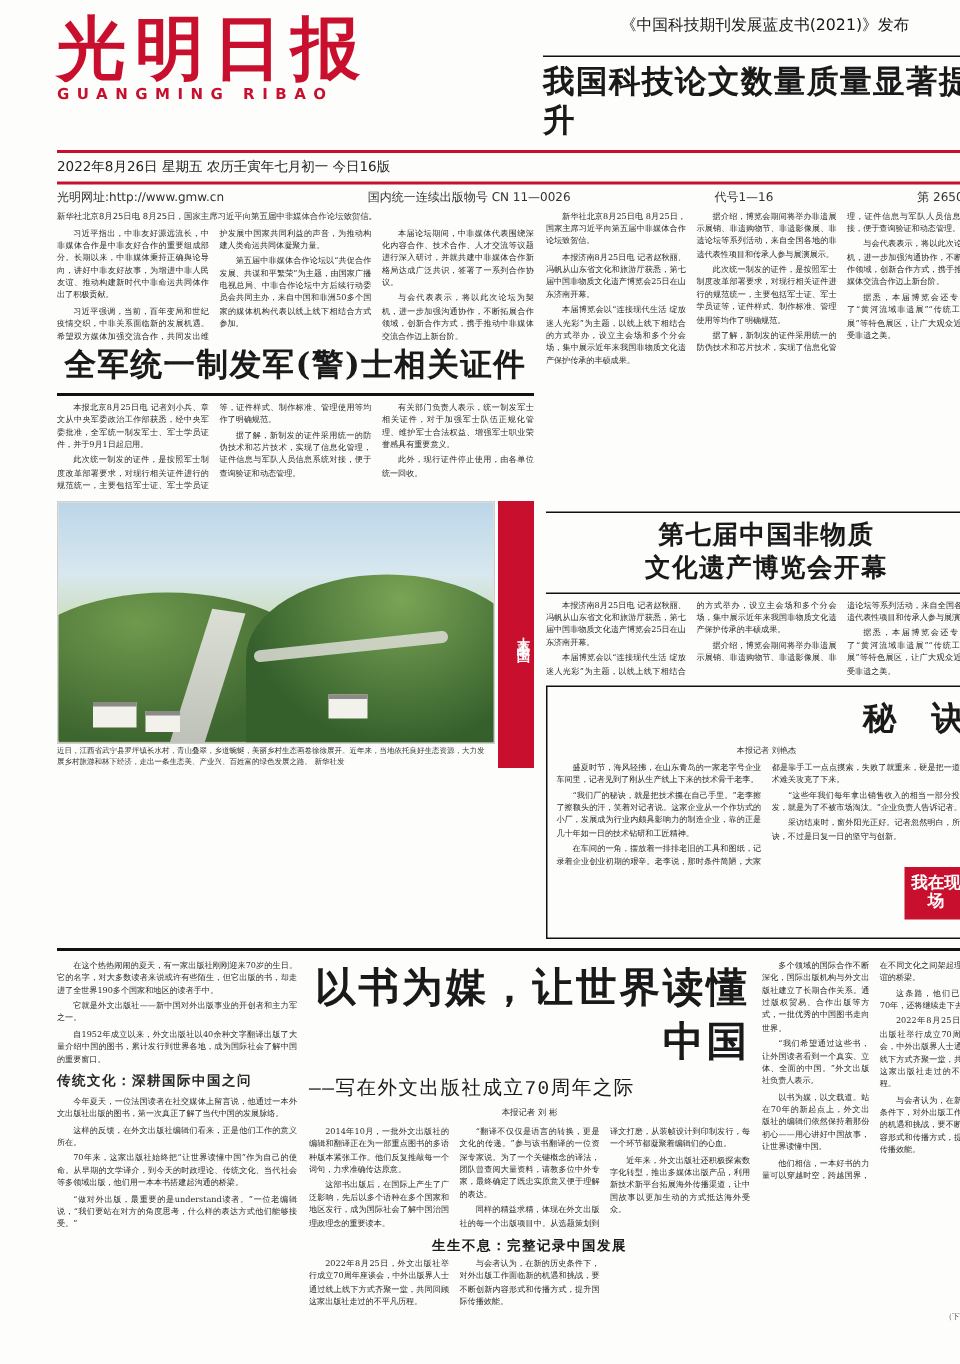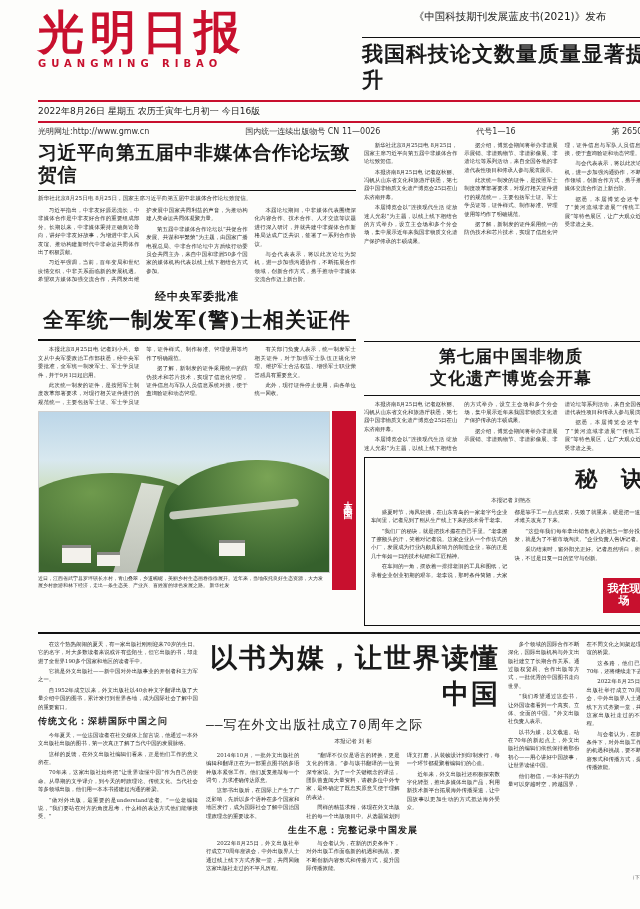--- a/index.html
+++ b/index.html
@@ -163,31 +163,29 @@
     <span>光明网址:http://www.gmw.cn</span>
     <span>国内统一连续出版物号 CN 11—0026</span>
     <span>代号1—16</span>
     <span>第 26505 号</span>
   </div>
 
   <div class="body-grid">
 
     <div class="left-block">
 
-      <div class="hl1">习近平向第五届中非媒体合作论坛致贺信</div>
       <div class="byline">新华社北京8月25日电  8月25日，国家主席习近平向第五届中非媒体合作论坛致贺信。</div>
       <div class="col-text cols3">
         <p>习近平指出，中非友好源远流长，中非媒体合作是中非友好合作的重要组成部分。长期以来，中非媒体秉持正确舆论导向，讲好中非友好故事，为增进中非人民友谊、推动构建新时代中非命运共同体作出了积极贡献。</p>
         <p>习近平强调，当前，百年变局和世纪疫情交织，中非关系面临新的发展机遇。希望双方媒体加强交流合作，共同发出维护发展中国家共同利益的声音，为推动构建人类命运共同体凝聚力量。</p>
         <p>第五届中非媒体合作论坛以“共促合作发展、共谋和平繁荣”为主题，由国家广播电视总局、中非合作论坛中方后续行动委员会共同主办，来自中国和非洲50多个国家的媒体机构代表以线上线下相结合方式参加。</p>
         <p>本届论坛期间，中非媒体代表围绕深化内容合作、技术合作、人才交流等议题进行深入研讨，并就共建中非媒体合作新格局达成广泛共识，签署了一系列合作协议。</p>
         <p>与会代表表示，将以此次论坛为契机，进一步加强沟通协作，不断拓展合作领域，创新合作方式，携手推动中非媒体交流合作迈上新台阶。</p>
       </div>
 
-      <div class="kicker">经中央军委批准</div>
       <div class="hl2">全军统一制发军(警)士相关证件</div>
       <div class="col-text cols3">
         <p>本报北京8月25日电  记者刘小兵、章文从中央军委政治工作部获悉，经中央军委批准，全军统一制发军士、军士学员证件，并于9月1日起启用。</p>
         <p>此次统一制发的证件，是按照军士制度改革部署要求，对现行相关证件进行的规范统一，主要包括军士证、军士学员证等，证件样式、制作标准、管理使用等均作了明确规范。</p>
         <p>据了解，新制发的证件采用统一的防伪技术和芯片技术，实现了信息化管理，证件信息与军队人员信息系统对接，便于查询验证和动态管理。</p>
         <p>有关部门负责人表示，统一制发军士相关证件，对于加强军士队伍正规化管理、维护军士合法权益、增强军士职业荣誉感具有重要意义。</p>
         <p>此外，现行证件停止使用，由各单位统一回收。</p>
       </div>
 
       <div style="display:flex;gap:4px;margin-top:5px;">

